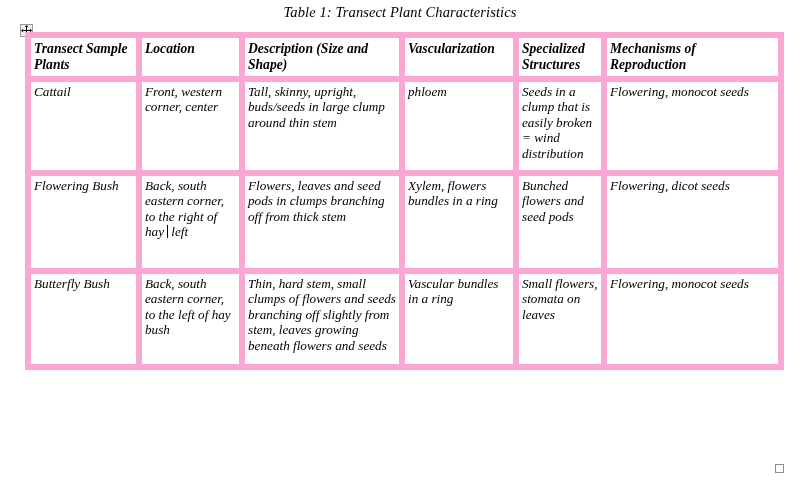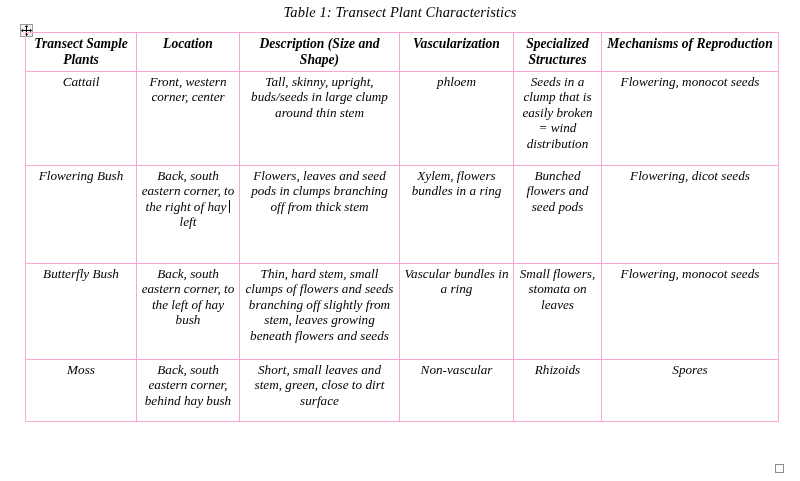--- a/index.html
+++ b/index.html
@@ -67,23 +67,23 @@
     top: 32px;
     width: 753px;
   }
   table.doc-table {
     border-collapse: collapse;
     width: 753px;
     table-layout: fixed;
   }
   table.doc-table td,
   table.doc-table th {
-    border: 1px solid #f9a8d4;
+    border: 6px solid #f9a8d4;
     padding: 2px 3px 3px 3px;
-    text-align: center;
+    text-align: left;
     vertical-align: top;
     font-size: 13.2px;
     line-height: 15.4px;
     font-weight: normal;
     word-wrap: break-word;
   }
   table.doc-table th {
     font-weight: bold;
     font-size: 13.6px;
     line-height: 16px;
@@ -175,27 +175,19 @@
           <td>Flowering, dicot seeds</td>
         </tr>
         <tr class="r3">
           <td>Butterfly Bush</td>
           <td>Back, south eastern corner, to the left of hay bush</td>
           <td>Thin, hard stem, small clumps of flowers and seeds branching off slightly from stem, leaves growing beneath flowers and seeds</td>
           <td>Vascular bundles in a ring</td>
           <td>Small flowers, stomata on leaves</td>
           <td>Flowering, monocot seeds</td>
         </tr>
-        <tr class="r4">
-          <td>Moss</td>
-          <td>Back, south eastern corner, behind hay bush</td>
-          <td>Short, small leaves and stem, green, close to dirt surface</td>
-          <td>Non-vascular</td>
-          <td>Rhizoids</td>
-          <td>Spores</td>
-        </tr>
       </tbody>
     </table>
   </div>
 
   <div class="resize-handle"></div>
 
 </div>
 
 </body></html>

